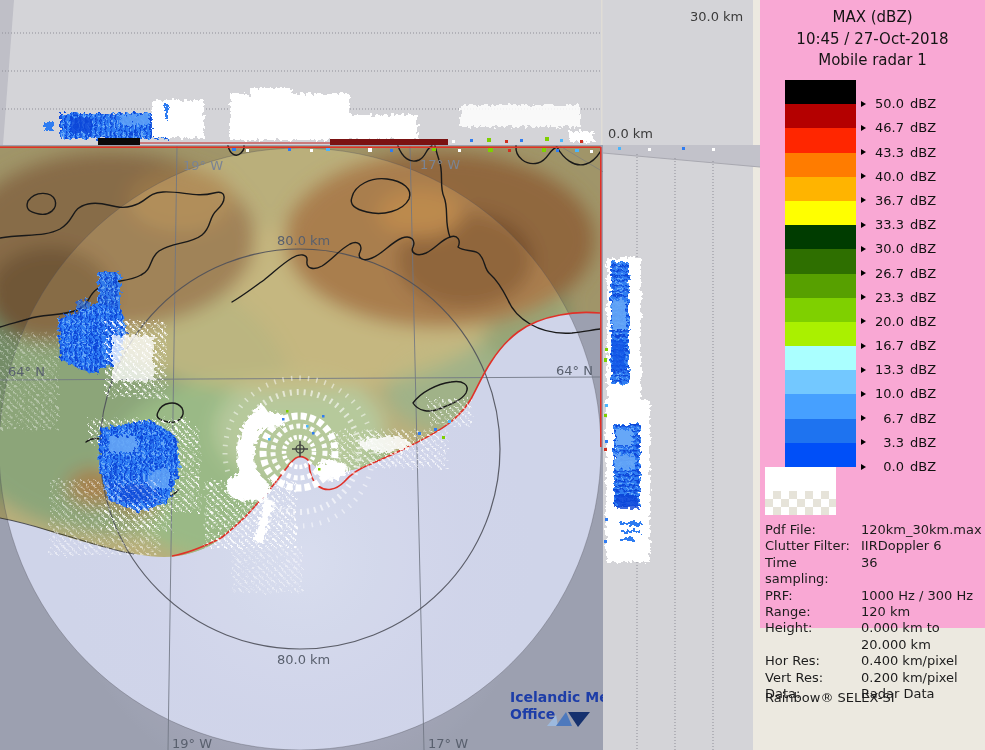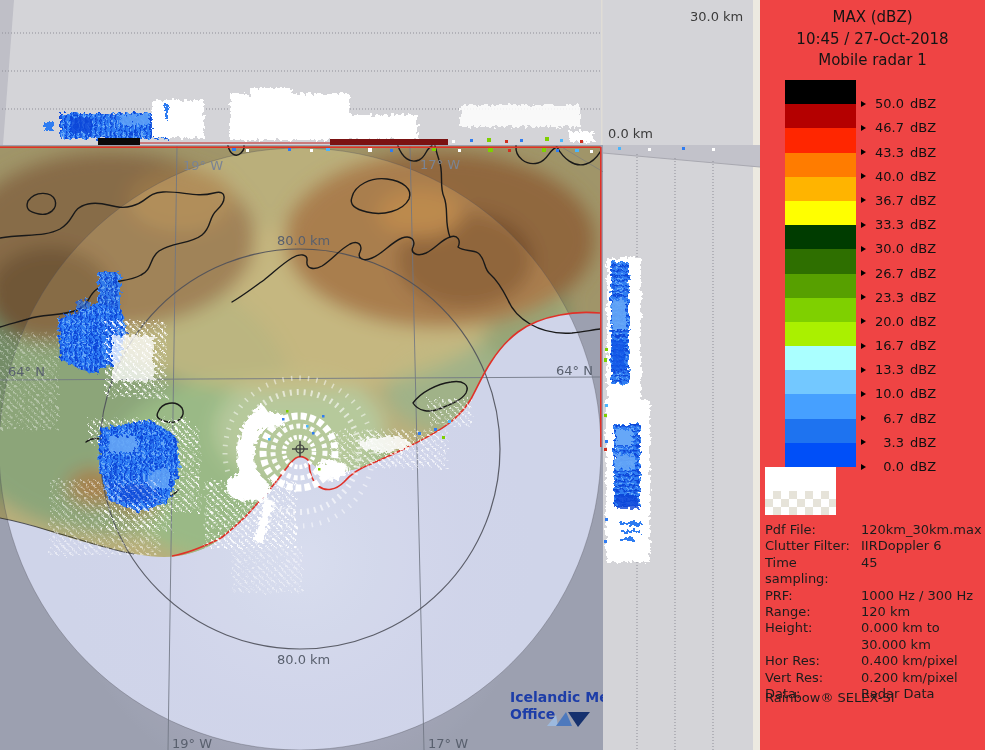--- a/index.html
+++ b/index.html
@@ -2,21 +2,21 @@
 <html><head>
 <meta charset="utf-8">
 <style>
   html,body{margin:0;padding:0;background:#ece9e0;}
   #app{position:relative;width:985px;height:750px;overflow:hidden;
        font-family:"DejaVu Sans","Liberation Sans",sans-serif;background:#ece9e0;}
   #app svg{position:absolute;display:block;}
   svg text{font-family:"DejaVu Sans","Liberation Sans",sans-serif;}
 
   
-  .panel{position:absolute;left:760px;top:0;width:225px;height:750px;background:#ef4444;}
+  .panel{position:absolute;left:760px;top:0;width:225px;height:628px;background:#f9a8d4;}
   .panel-head{padding-top:7px;text-align:center;font-size:15px;line-height:21.5px;color:#141414;}
   .scale{position:absolute;left:5px;top:80px;width:218px;}
   .sc-row{position:relative;height:24.2px;margin-left:20px;}
   .sc-swatch{position:absolute;left:0;top:0;width:71px;height:100%;}
   .sc-label{position:absolute;left:76px;bottom:-7px;font-size:13px;color:#111;
             display:flex;align-items:center;white-space:nowrap;}
   .arrow{width:0;height:0;border-left:5px solid #000;border-top:3.5px solid transparent;
          border-bottom:3.5px solid transparent;display:inline-block;margin-right:4px;}
   .num{display:inline-block;width:34px;text-align:right;}
   .unit{margin-left:6px;}
@@ -470,37 +470,37 @@
       <div class="info-row">
           <span class="info-label">Pdf File:</span>
           <span class="info-value">120km_30km.max</span>
         </div>
       <div class="info-row">
           <span class="info-label">Clutter Filter:</span>
           <span class="info-value">IIRDoppler 6</span>
         </div>
       <div class="info-row">
           <span class="info-label">Time sampling:</span>
-          <span class="info-value">45</span>
+          <span class="info-value">36</span>
         </div>
       <div class="info-row">
           <span class="info-label">PRF:</span>
           <span class="info-value">1000 Hz / 300 Hz</span>
         </div>
       <div class="info-row">
           <span class="info-label">Range:</span>
           <span class="info-value">120 km</span>
         </div>
       <div class="info-row">
           <span class="info-label">Height:</span>
           <span class="info-value">0.000 km to</span>
         </div>
       <div class="info-row">
           <span class="info-label"></span>
-          <span class="info-value">30.000 km</span>
+          <span class="info-value">20.000 km</span>
         </div>
       <div class="info-row">
           <span class="info-label">Hor Res:</span>
           <span class="info-value">0.400 km/pixel</span>
         </div>
       <div class="info-row">
           <span class="info-label">Vert Res:</span>
           <span class="info-value">0.200 km/pixel</span>
         </div>
       <div class="info-row">

